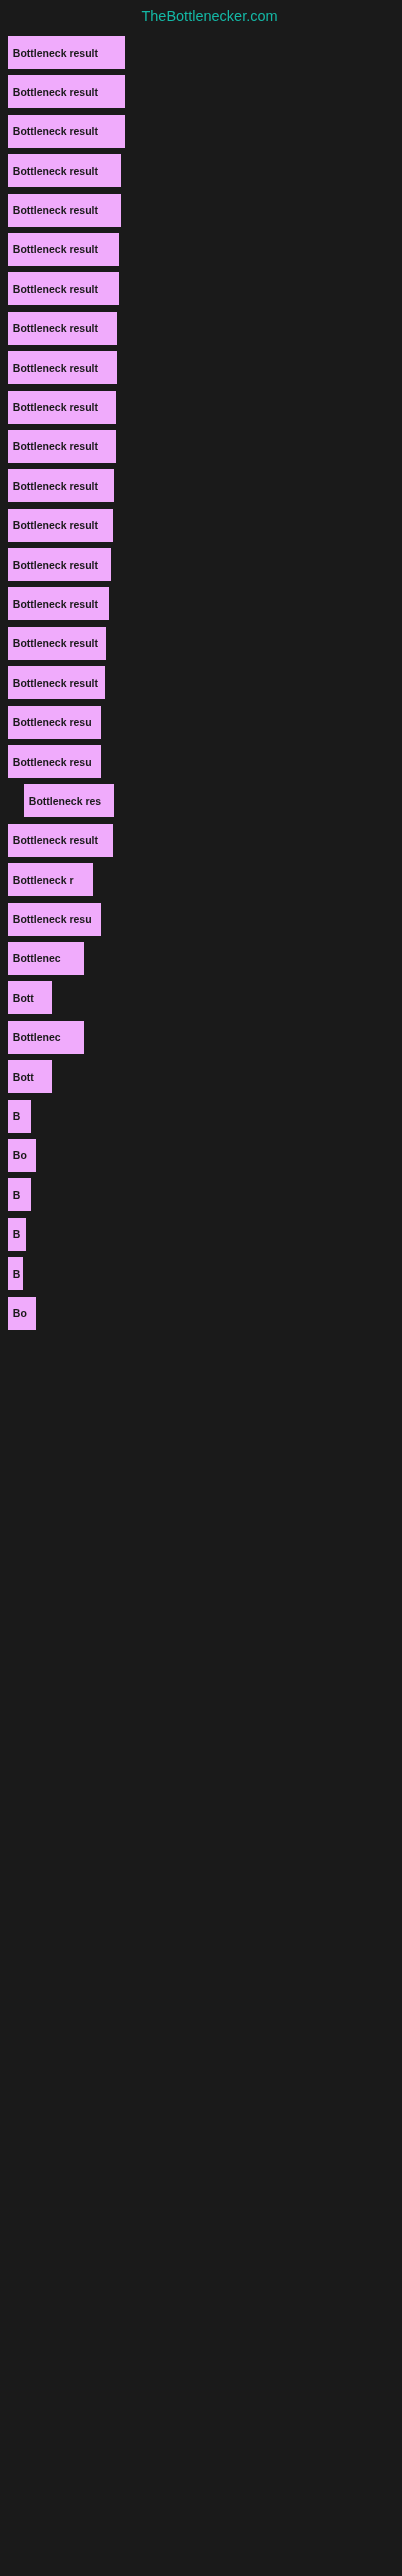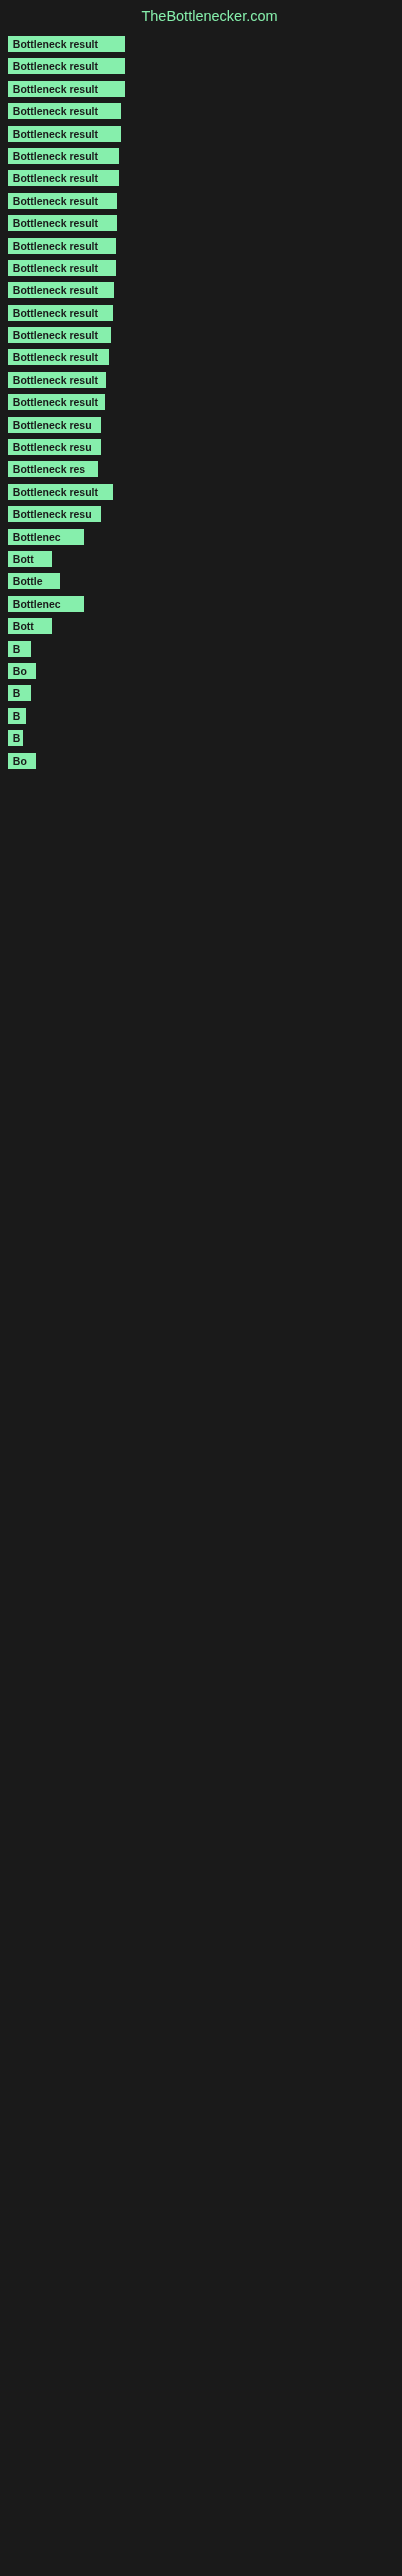--- a/index.html
+++ b/index.html
@@ -9,39 +9,39 @@
     }
     body {
       background-color: #1a1a1a;
       width: 403px;
       min-height: 2576px;
       font-family: Arial, sans-serif;
       position: relative;
     }
     .site-title {
       text-align: center;
-      color: #86efac;
+      color: #14b8a6;
       font-size: 14.5px;
       padding: 8px 0 12px 16px;
       font-weight: normal;
     }
     .bars-container {
       padding: 0 8px;
       display: flex;
       flex-direction: column;
       gap: 0px;
     }
     .bar-row {
       display: flex;
       align-items: center;
       margin-bottom: 6.4px;
     }
     .bar {
-      background-color: #86efac;
-      height: 16px;
+      background-color: #f0abfc;
+      height: 33px;
       display: flex;
       align-items: center;
       padding-left: 4.8px;
       overflow: hidden;
       white-space: nowrap;
     }
     .bar-label {
       color: #1a1a1a;
       font-size: 10.5px;
       font-weight: bold;
@@ -142,47 +142,47 @@
         <div class="bar" style="width: 93px;">
           <span class="bar-label">Bottleneck resu</span>
         </div>
       </div>
       <div class="bar-row">
         <div class="bar" style="width: 93px;">
           <span class="bar-label">Bottleneck resu</span>
         </div>
       </div>
       <div class="bar-row">
-        <div class="bar" style="width: 90px;">
+        <div class="bar" style="width: 90px; margin-left: 16px;">
           <span class="bar-label">Bottleneck res</span>
         </div>
       </div>
       <div class="bar-row">
         <div class="bar" style="width: 105px;">
           <span class="bar-label">Bottleneck result</span>
+        </div>
+      </div>
+      <div class="bar-row">
+        <div class="bar" style="width: 85px;">
+          <span class="bar-label">Bottleneck r</span>
         </div>
       </div>
       <div class="bar-row">
         <div class="bar" style="width: 93px;">
           <span class="bar-label">Bottleneck resu</span>
         </div>
       </div>
       <div class="bar-row">
         <div class="bar" style="width: 76px;">
           <span class="bar-label">Bottlenec</span>
         </div>
       </div>
       <div class="bar-row">
         <div class="bar" style="width: 44px;">
           <span class="bar-label">Bott</span>
-        </div>
-      </div>
-      <div class="bar-row">
-        <div class="bar" style="width: 52px;">
-          <span class="bar-label">Bottle</span>
         </div>
       </div>
       <div class="bar-row">
         <div class="bar" style="width: 76px;">
           <span class="bar-label">Bottlenec</span>
         </div>
       </div>
       <div class="bar-row">
         <div class="bar" style="width: 44px;">
           <span class="bar-label">Bott</span>

